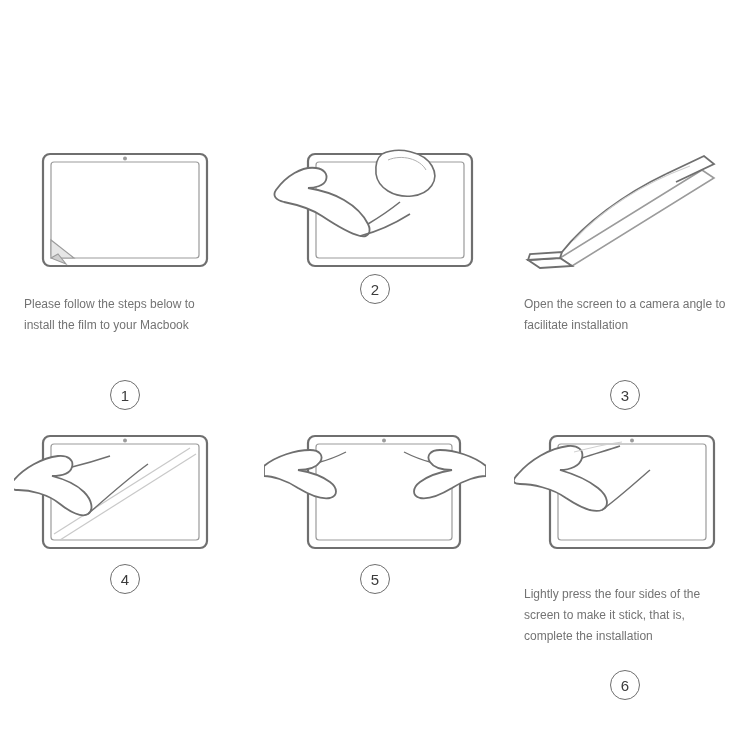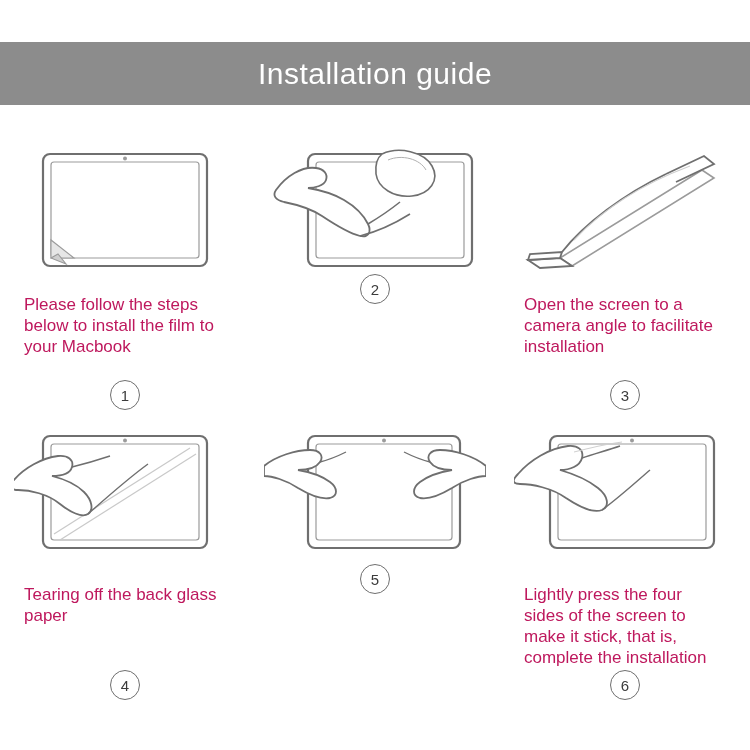--- a/index.html
+++ b/index.html
@@ -55,23 +55,23 @@
     align-items: stretch;
   }
   .row1 .cell { height: 290px; }
   .row2 .cell { height: 290px; }
   .art {
     height: 140px;
     position: relative;
     margin-top: 14px;
   }
   .caption {
-    font-size: 17px;
+    font-size: 12px;
     line-height: 21px;
-    color: #be185d;
+    color: #737373;
     padding: 0 10px;
     margin-top: 22px;
     min-height: 84px;
   }
   .num {
     display: flex;
     justify-content: center;
     align-items: center;
     margin-top: 2px;
   }
@@ -87,23 +87,20 @@
     color: #3b3b3b;
     line-height: 1;
   }
   .art svg { display: block; }
 </style>
 </head>
 <body>
 
 <div id="page">
 
-  <div class="header">
-    <div class="header-title">Installation guide</div>
-  </div>
 
   <div class="grid">
 
     <div class="row1" style="display:flex;width:750px;">
 
       <div class="cell">
         <div class="art">
           <svg width="222" height="140" viewBox="0 0 222 140">
             <rect x="29" y="22" width="164" height="112" rx="7" ry="7" fill="#ffffff" stroke="#6f6f6f" stroke-width="2.2"></rect>
             <rect x="37" y="30" width="148" height="96" rx="3" ry="3" fill="#ffffff" stroke="#9b9b9b" stroke-width="1.2"></rect>
@@ -169,21 +166,20 @@
             <circle cx="111" cy="18.5" r="2" fill="#9b9b9b"></circle>
 
             <path d="M40 112 L176 26" fill="none" stroke="#c9c9c9" stroke-width="1.2"></path>
             <path d="M46 118 L182 32" fill="none" stroke="#c9c9c9" stroke-width="1.2"></path>
 
             <path d="M0 58 C10 46 28 36 44 34 C54 33 60 38 58 45 C56 52 46 54 38 54 C50 57 62 62 70 70 C78 78 80 88 74 92 C68 96 56 90 46 82 C34 72 16 68 4 68 C-4 68 -6 62 0 58 Z" fill="#ffffff" stroke="#6f6f6f" stroke-width="1.8"></path>
             <path d="M58 45 C70 42 84 38 96 34" fill="none" stroke="#6f6f6f" stroke-width="1.4"></path>
             <path d="M74 92 C90 78 112 58 134 42" fill="none" stroke="#6f6f6f" stroke-width="1.4"></path>
           </svg>
         </div>
-        <div class="caption">Tearing off the back glass paper</div>
         <div class="num">
             <span>4</span>
           </div>
       </div>
 
       <div class="cell">
         <div class="art">
           <svg width="222" height="140" viewBox="0 0 222 140">
             <rect x="44" y="14" width="152" height="112" rx="7" ry="7" fill="#ffffff" stroke="#6f6f6f" stroke-width="2.2"></rect>
             <rect x="52" y="22" width="136" height="96" rx="3" ry="3" fill="#ffffff" stroke="#9b9b9b" stroke-width="1.2"></rect>

